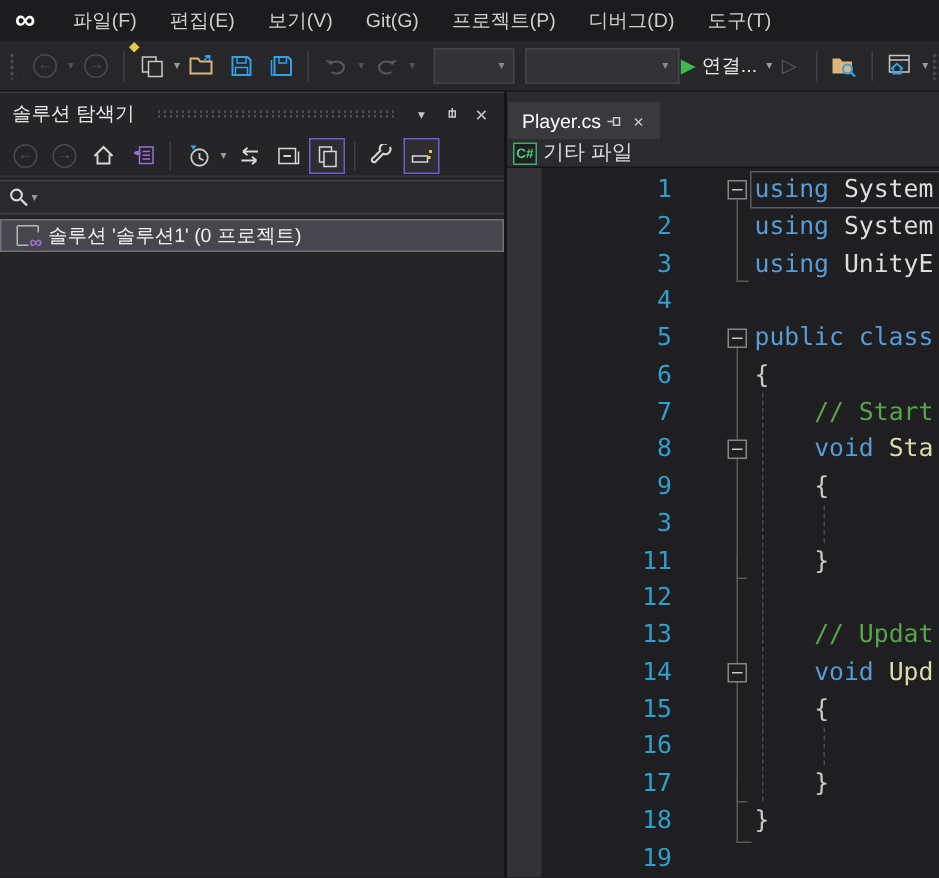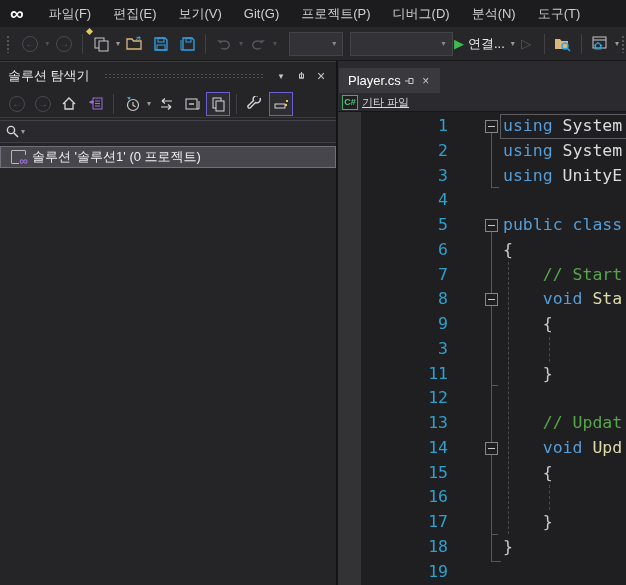--- a/index.html
+++ b/index.html
@@ -71,21 +71,21 @@
   .tab { height:25px; background:var(--tab-active,#3a3a3e); color:#ffffff; font-size:13px;
     display:flex; align-items:center; padding:0 7px 0 9px; margin-left:1px; white-space:nowrap; }
   .tab-label { margin-right:0; }
   .tab-btn { width:14px; height:14px; display:flex; align-items:center; justify-content:center;
     color:#c8c8c8; margin-left:2px; font-size:12px; }
   .breadcrumb { height:19px; display:flex; align-items:center; padding:0 2px;
     border-bottom:1px solid #161618; background:var(--chrome,#2b2b2f); }
   .cs-badge { width:16px; height:15px; border:1px solid #3fae6a; color:#53c97e; font-size:9px;
     font-weight:bold; display:flex; align-items:center; justify-content:center; margin:0 4px 0 2px;
     background:#1f1f22; flex:none; }
-  .breadcrumb-label { color:#dcdcdc; font-size:11px; white-space:nowrap;text-decoration:underline; }
+  .breadcrumb-label { color:#dcdcdc; font-size:14px; white-space:nowrap; }
 
   .code-area { position:relative; flex:1; background:var(--editor-bg,#1f1f22); overflow:hidden;
     font-family:"DejaVu Sans Mono","Liberation Mono",monospace; font-size:16.5px; }
   .glyph-margin { position:absolute; left:0; top:0; width:23px; height:100%;
     background:var(--glyph-margin,#333336); }
   #code-lines { position:absolute; left:0; top:2px; right:0; }
   .code-line { position:relative; height:24.75px; line-height:24.75px; white-space:pre; }
   .ln { position:absolute; left:25px; width:85px; text-align:right;
     color:var(--line-number,#2fa0cc); }
   .code-text { position:absolute; left:165px; }
@@ -110,21 +110,20 @@
 <body>
 
 <div class="titlebar">
   <span class="vs-logo">∞</span>
   <span class="menu-item">파일(F)</span>
   <span class="menu-item">편집(E)</span>
   <span class="menu-item">보기(V)</span>
   <span class="menu-item">Git(G)</span>
   <span class="menu-item">프로젝트(P)</span>
   <span class="menu-item">디버그(D)</span>
-  <span class="menu-item">분석(N)</span>
   <span class="menu-item">도구(T)</span>
 
 </div>
 
 <div class="toolbar">
   <div class="grip"></div>
 
   <div class="tb-btn disabled">
     <span class="circle-arrow">←</span>
   </div>

